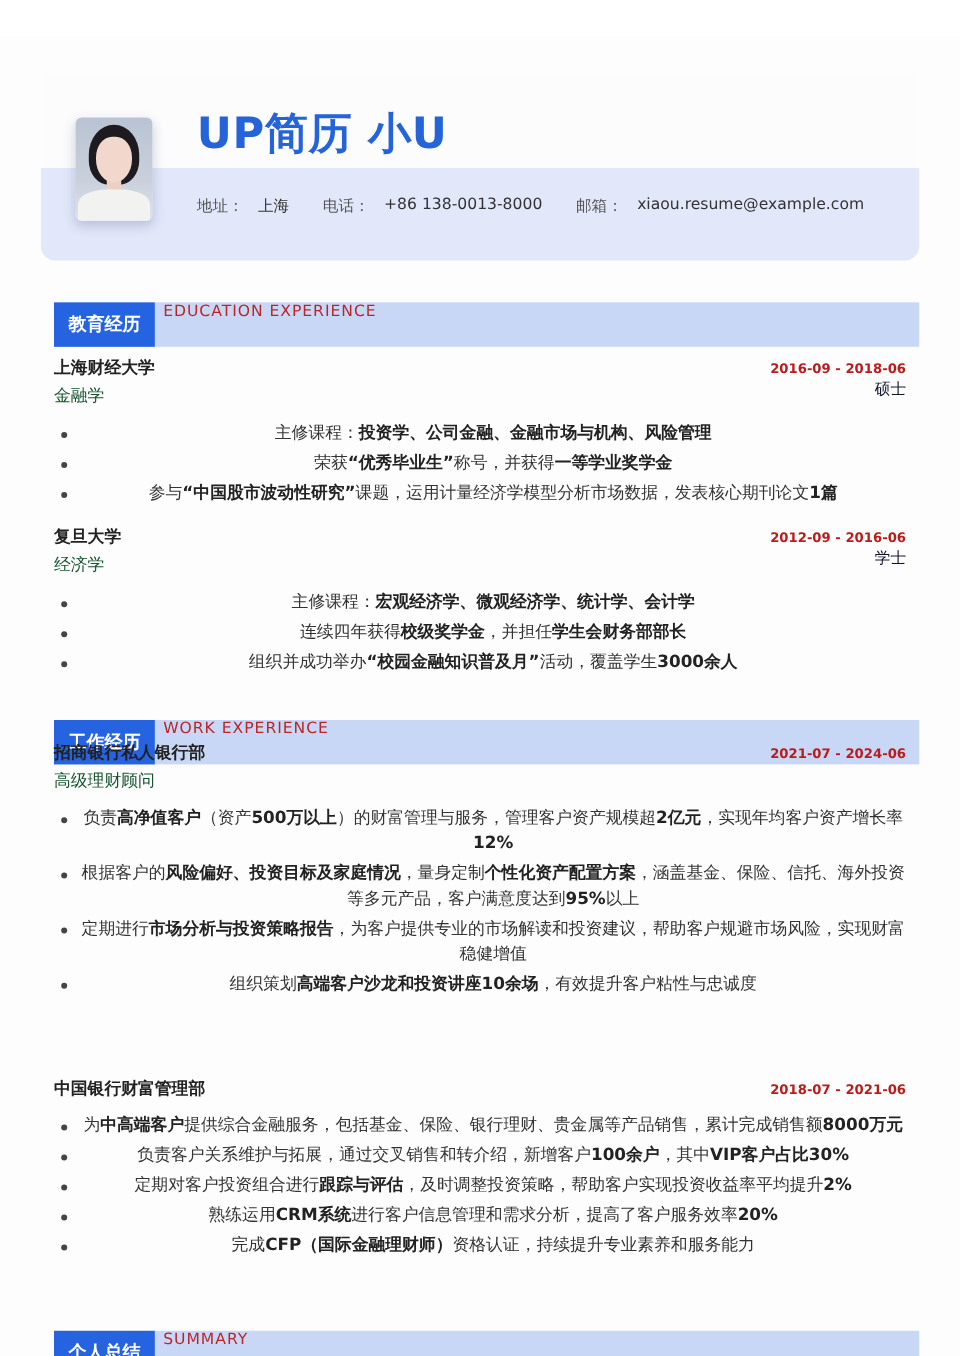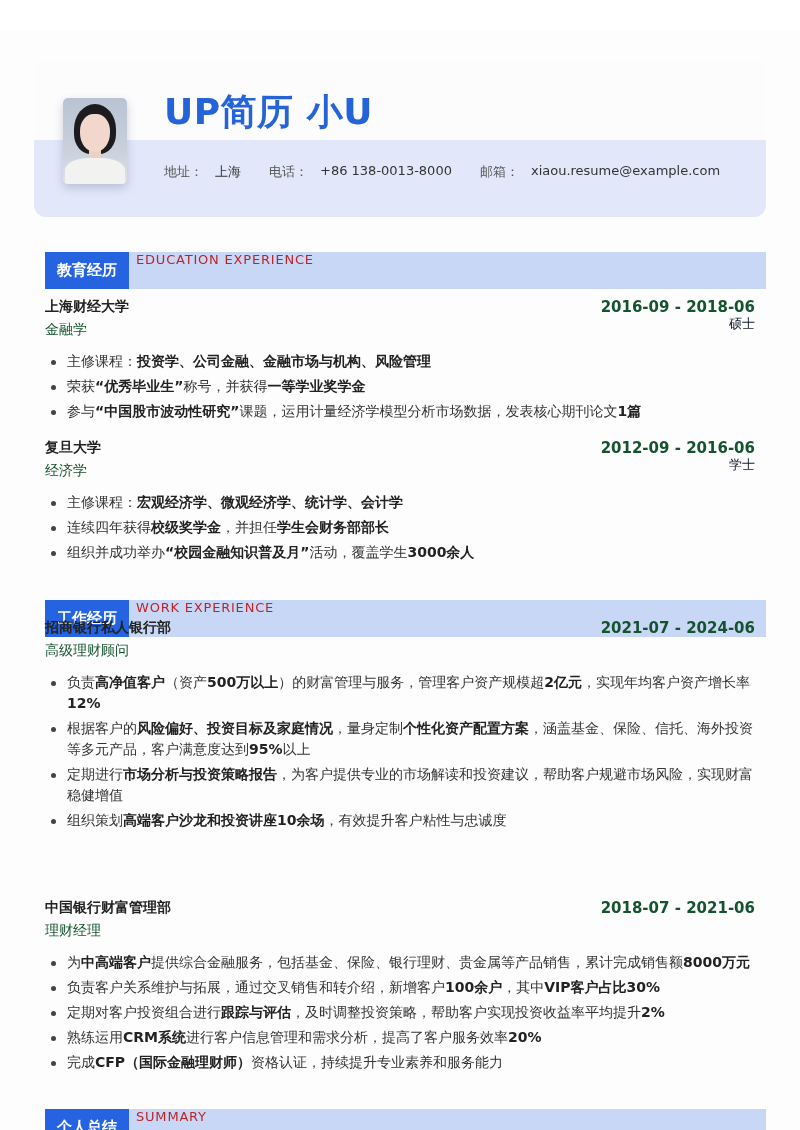--- a/index.html
+++ b/index.html
@@ -25,25 +25,25 @@
 
     
     .section-title { position: absolute; left: 45px; width: 721px; height: 37px; background: #c8d7f6; display: flex; }
     .section-title .cn { width: 84px; height: 37px; background: #2563e0; color: #fff; font-size: 15px; font-weight: bold; display: flex; align-items: center; justify-content: center; }
     .section-title .en { color: #b91c1c; font-size: 13px; letter-spacing: 0.8px; margin-left: 7px; opacity: 0.95; }
 
     
     .entry { position: absolute; left: 45px; width: 710px; }
     .entry-head { display: flex; justify-content: space-between; height: 24px; align-items: center; }
     .org { font-size: 14px; font-weight: bold; color: #222; }
-    .date { font-size: 15px; font-weight: bold; color: #14532d; }
+    .date { font-size: 11px; font-weight: bold; color: #b91c1c; }
     .entry-sub { display: flex; justify-content: space-between; height: 24px; }
     .role { font-size: 14px; color: #14532d; margin-top: 2px; }
     .degree { font-size: 13px; color: #0f172a; margin-top: -4px; }
-    ul.bullets { list-style: none; margin-top: 8px; }
+    ul.bullets { list-style: none; margin-top: 8px; text-align: center; }
     ul.bullets li { position: relative; padding-left: 22px; font-size: 14px; line-height: 21px; color: #333; margin-bottom: 4px; }
     ul.bullets li::before { content: ""; position: absolute; left: 6px; top: 9px; width: 5px; height: 5px; border-radius: 50%; background: #444; }
     b { font-weight: bold; color: #222; }
   </style>
 </head>
 <body>
 
 <div class="page-bg"></div>
 
 <div class="header">
@@ -128,23 +128,20 @@
       <li><span>定期进行</span><b>市场分析与投资策略报告</b><span>，为客户提供专业的市场解读和投资建议，帮助客户规避市场风险，实现财富稳健增值</span></li>
       <li><span>组织策划</span><b>高端客户沙龙和投资讲座10余场</b><span>，有效提升客户粘性与忠诚度</span></li>
     </ul>
 </div>
 
 <div class="entry" style="top:896px;">
   <div class="entry-head">
     <span class="org">中国银行财富管理部</span>
     <span class="date">2018-07 - 2021-06</span>
   </div>
-  <div class="entry-sub">
-    <span class="role">理财经理</span>
-  </div>
   <ul class="bullets">
       <li><span>为</span><b>中高端客户</b><span>提供综合金融服务，包括基金、保险、银行理财、贵金属等产品销售，累计完成销售额</span><b>8000万元</b></li>
       <li><span>负责客户关系维护与拓展，通过交叉销售和转介绍，新增客户</span><b>100余户</b><span>，其中</span><b>VIP客户占比30%</b></li>
       <li><span>定期对客户投资组合进行</span><b>跟踪与评估</b><span>，及时调整投资策略，帮助客户实现投资收益率平均提升</span><b>2%</b></li>
       <li><span>熟练运用</span><b>CRM系统</b><span>进行客户信息管理和需求分析，提高了客户服务效率</span><b>20%</b></li>
       <li><span>完成</span><b>CFP（国际金融理财师）</b><span>资格认证，持续提升专业素养和服务能力</span></li>
     </ul>
 </div>
 
 <div class="section-title" style="top:1109px;">

